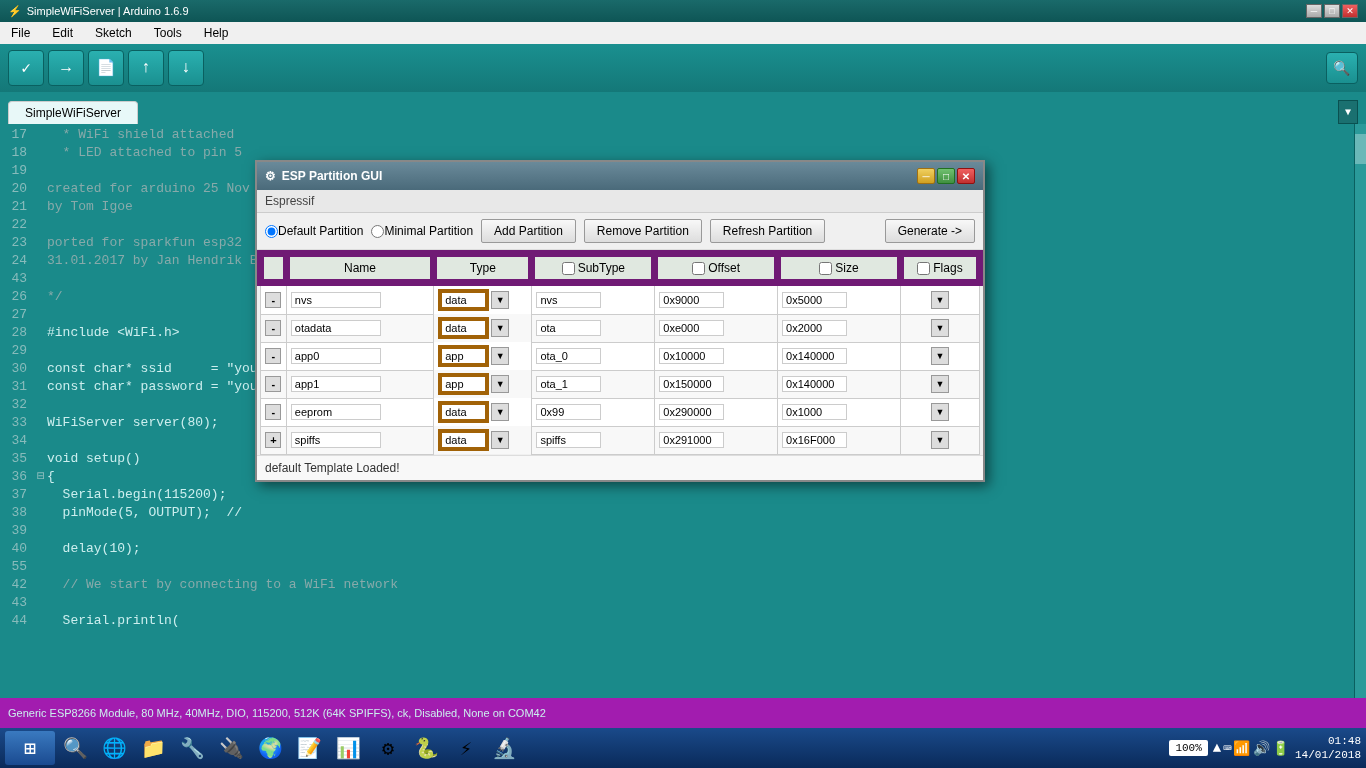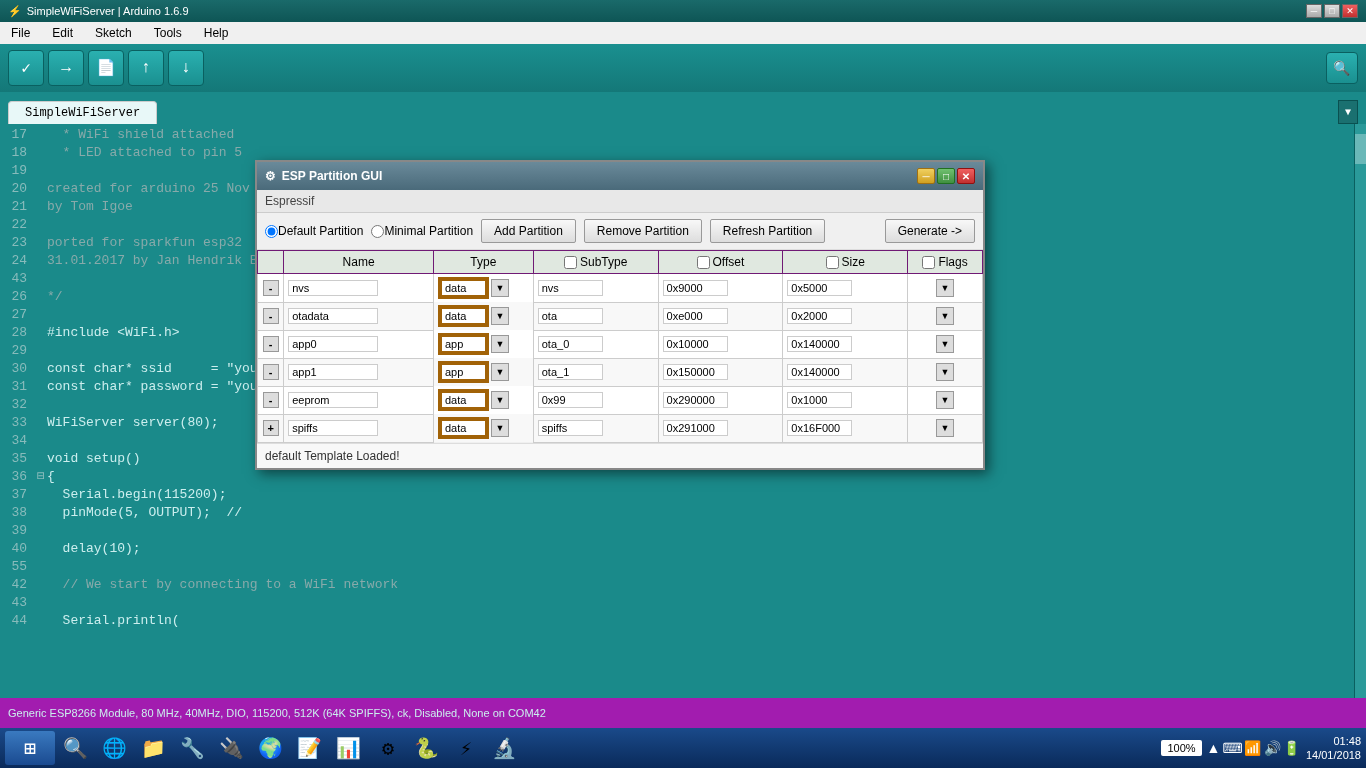--- a/index.html
+++ b/index.html
@@ -76,21 +76,21 @@
       height: 32px;
       display: flex;
       align-items: flex-end;
       padding: 0 8px;
     }
     .tab {
       background: #e8f8f8;
       border: 1px solid #ccc;
       border-bottom: none;
       padding: 4px 16px;
-      font-family: Liberation Mono, monospace;
+      font-family: Liberation Sans, sans-serif;
       font-size: 12px;
       cursor: pointer;
       border-radius: 4px 4px 0 0;
     }
     .tab-dropdown {
       margin-left: auto;
       width: 20px; height: 24px;
       background: #1a7070;
       border: 1px solid #0a5050;
       cursor: pointer;
@@ -180,21 +180,21 @@
       cursor: pointer; color: white; font-size: 20px;
     }
     .taskbar-icon {
       width: 36px; height: 34px;
       display: flex; align-items: center; justify-content: center;
       cursor: pointer; font-size: 20px; border-radius: 3px;
     }
     .taskbar-right {
       margin-left: auto;
       display: flex; align-items: center; gap: 5px;
-      color: white; font-size: 11px; font-family: Liberation Sans, sans-serif;
+      color: white; font-size: 11px; font-family: Liberation Mono, monospace;
     }
     .taskbar-time { text-align: right; line-height: 1.3; }
     .taskbar-icons { display: flex; align-items: center; gap: 2px; font-size: 14px; }
     .taskbar-zoom {
       background: white; color: black;
       padding: 2px 6px; font-size: 11px; border-radius: 2px;
     }
 
     
     .dialog-overlay {
@@ -273,21 +273,21 @@
     .partition-table {
       width: 100%;
       border-collapse: collapse;
       font-size: 12px;
     }
     .table-header {
       background: #e0e8e0;
     }
     .table-header th {
       padding: 4px 6px;
-      border: 1px solid #701a75;
+      border: 7px solid #701a75;
       font-weight: normal;
       text-align: center;
     }
     .table-header th.name-col { width: 120px; }
     .table-header th.type-col { width: 80px; }
     .table-header th.subtype-col { width: 100px; }
     .table-header th.offset-col { width: 100px; }
     .table-header th.size-col { width: 100px; }
     .table-header th.flags-col { width: 60px; }
 

